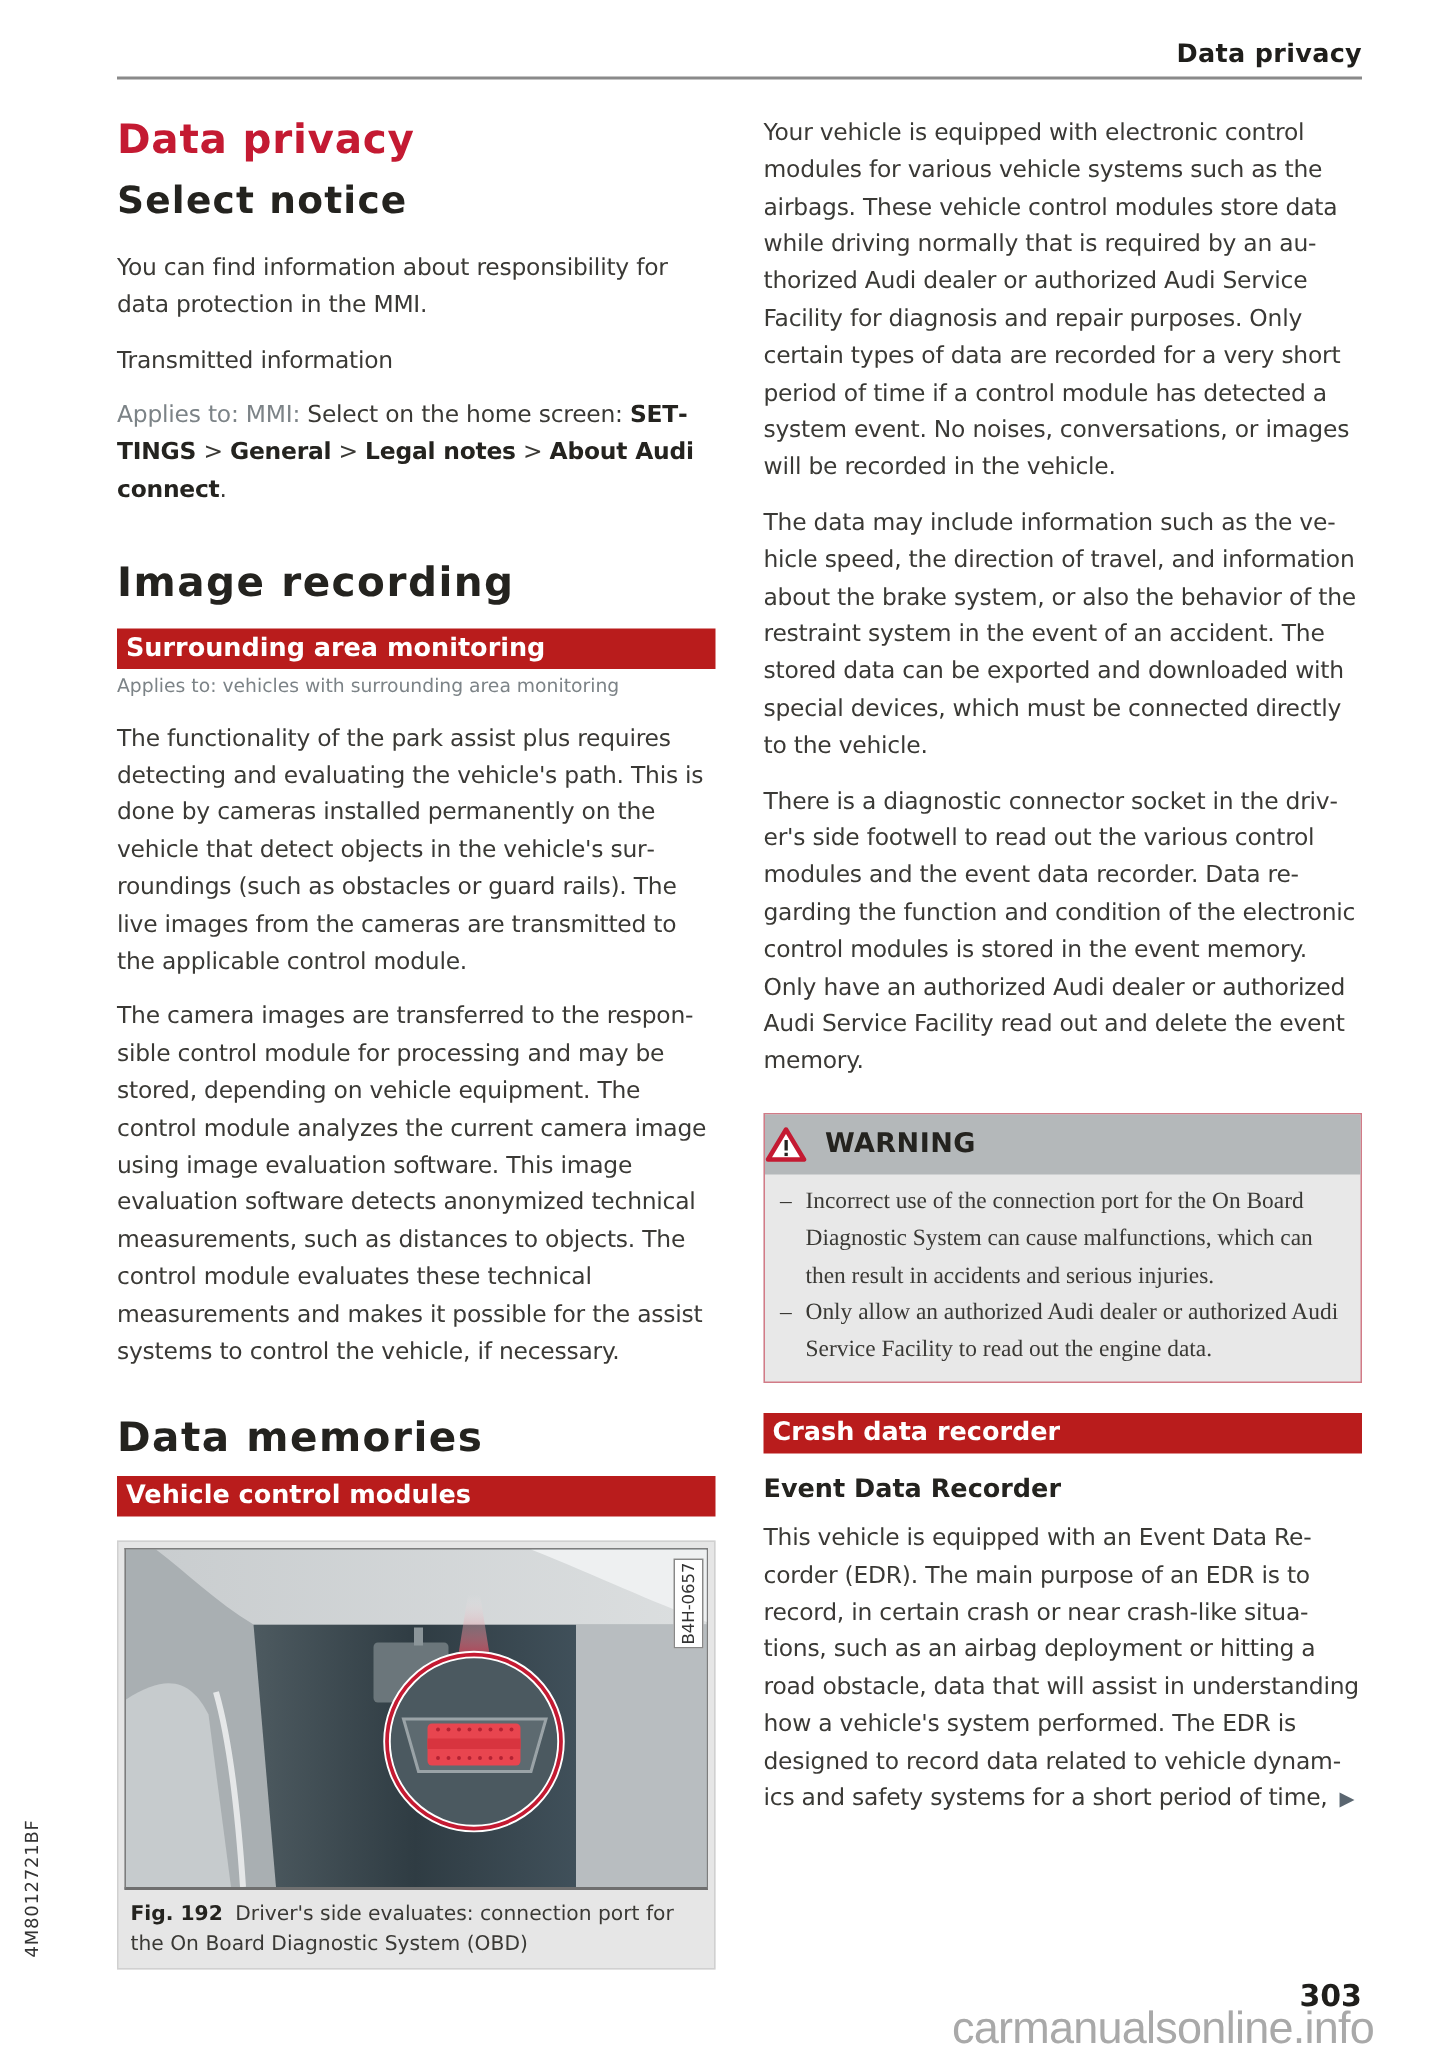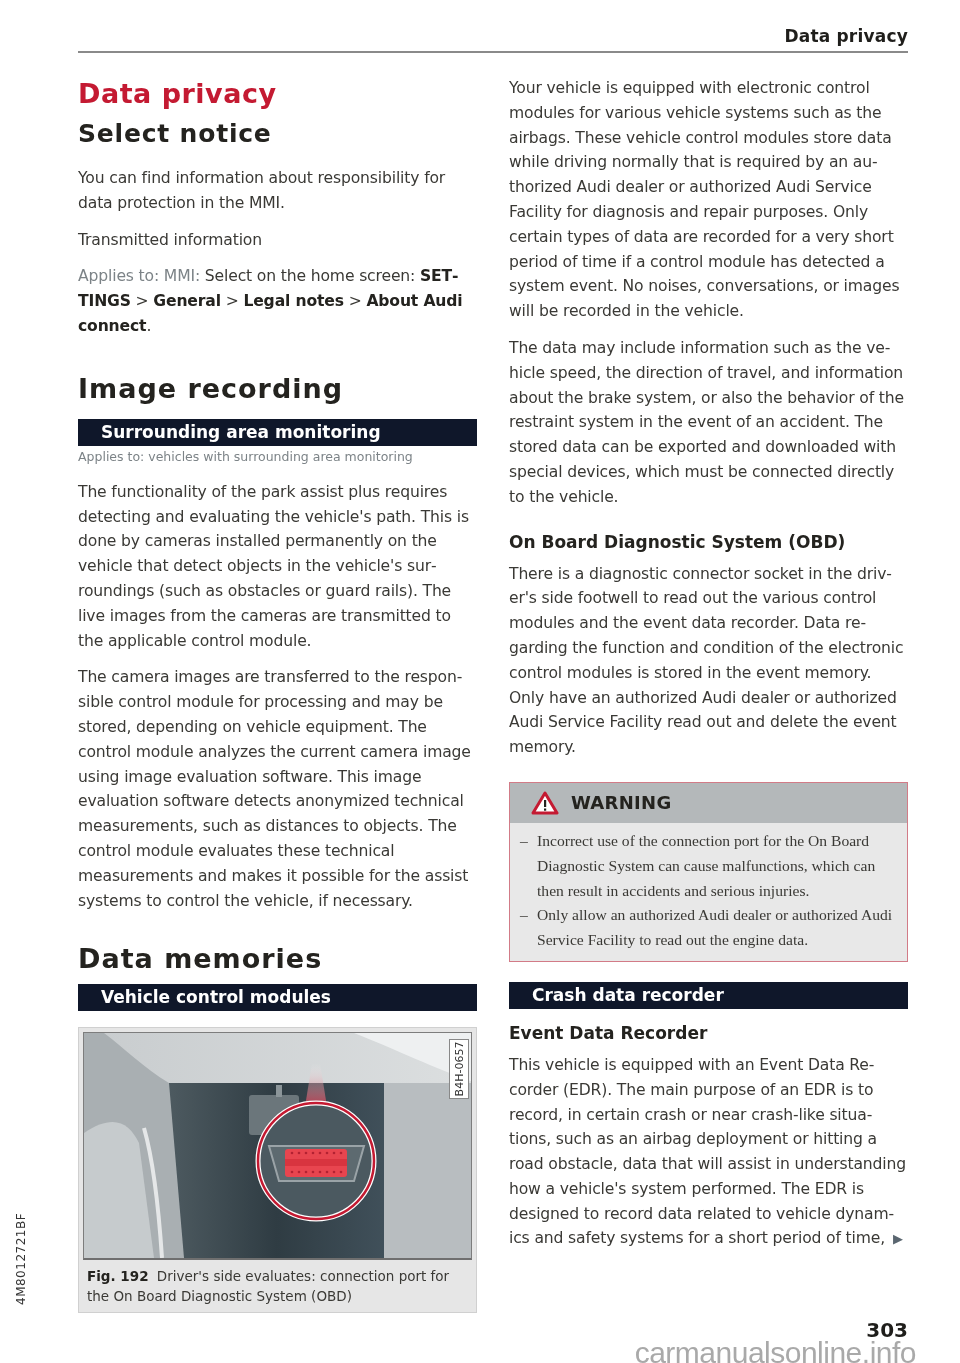--- a/index.html
+++ b/index.html
@@ -34,22 +34,22 @@
     }
     p {
       margin: 0; font-size: 15.6px; line-height: 24.8px; color: #3a3935;
       font-family: "DejaVu Sans", sans-serif; letter-spacing: -0.15px;
     }
     p + p { margin-top: 12px; }
     .muted { color: #7c8387; }
     b { color: #24231f; }
 
     .banner {
-      background: #0f172a; color: #ffffff; font-weight: bold; font-size: 17px;
-      height: 27px; line-height: 27px; padding-left: 23px; margin-top: 12px;
+      background: #b91c1c; color: #ffffff; font-weight: bold; font-size: 17px;
+      height: 27px; line-height: 27px; padding-left: 6px; margin-top: 12px;
       font-family: "DejaVu Sans", sans-serif;
     }
     .applies { font-size: 12.5px; color: #7c8387; line-height: 18px; margin: 2px 0 14px 0; }
     .subhead {
       font-weight: bold; font-size: 17px; color: #24231f; margin: 20px 0 8px 0; line-height: 24px;
     }
 
     .figure {
       margin-top: 14px; background: #e6e6e6; border: 1px solid #d0d0d0;
     }
@@ -68,21 +68,21 @@
     }
     .caption {
       font-size: 13.5px; line-height: 20px; padding: 6px 8px 6px 8px; color: #3a3935;
     }
     .caption b { margin-right: 4px; }
 
     .warning {
       margin-top: 22px; border: 1.5px solid #d27b87; background: #e8e8e8;
     }
     .warning-head {
-      background: #b4b8ba; height: 40px; display: flex; align-items: center; padding-left: 21px;
+      background: #b4b8ba; height: 40px; display: flex; align-items: center; padding-left: 0;
     }
     .warning-head .label {
       font-weight: bold; font-size: 18px; color: #24231f; margin-left: 12px; letter-spacing: 0.3px;
     }
     .warning ul { list-style: none; margin: 0; padding: 6px 10px 8px 10px; font-family: Liberation Serif, serif; }
     .warning li {
       font-size: 15.6px; line-height: 24.8px; padding-left: 17px; position: relative; color: #3a3935;
     }
     .warning li::before { content: "–"; position: absolute; left: 0; }
 
@@ -184,21 +184,20 @@
       <b>Fig. 192</b>
       <span>Driver's side evaluates: connection port for the On Board Diagnostic System (OBD)</span>
     </div>
   </div>
 </div>
 
 <div class="col col-right" style="top:76px">
   <p>Your vehicle is equipped with electronic control modules for various vehicle systems such as the airbags. These vehicle control modules store data while driving normally that is required by an au­thorized Audi dealer or authorized Audi Service Facility for diagnosis and repair purposes. Only certain types of data are recorded for a very short period of time if a control module has detected a system event. No noises, conversations, or im­ages will be recorded in the vehicle.</p>
   <p>The data may include information such as the ve­hicle speed, the direction of travel, and informa­tion about the brake system, or also the behavior of the restraint system in the event of an acci­dent. The stored data can be exported and down­loaded with special devices, which must be con­nected directly to the vehicle.</p>
 
-  <div class="subhead">On Board Diagnostic System (OBD)</div>
   <p>There is a diagnostic connector socket in the driv­er's side footwell to read out the various control modules and the event data recorder. Data re­garding the function and condition of the elec­tronic control modules is stored in the event memory. Only have an authorized Audi dealer or authorized Audi Service Facility read out and de­lete the event memory.</p>
 
   <div class="warning">
     <div class="warning-head">
       <svg width="28" height="24" viewBox="0 0 28 24">
         <polygon points="14,2 26,22 2,22" fill="#ffffff" stroke="#c41a32" stroke-width="3" stroke-linejoin="round"></polygon>
         <rect x="13" y="9" width="2.2" height="7" fill="#24231f"></rect>
         <rect x="13" y="17.5" width="2.2" height="2.2" fill="#24231f"></rect>
       </svg>
       <span class="label">WARNING</span>

